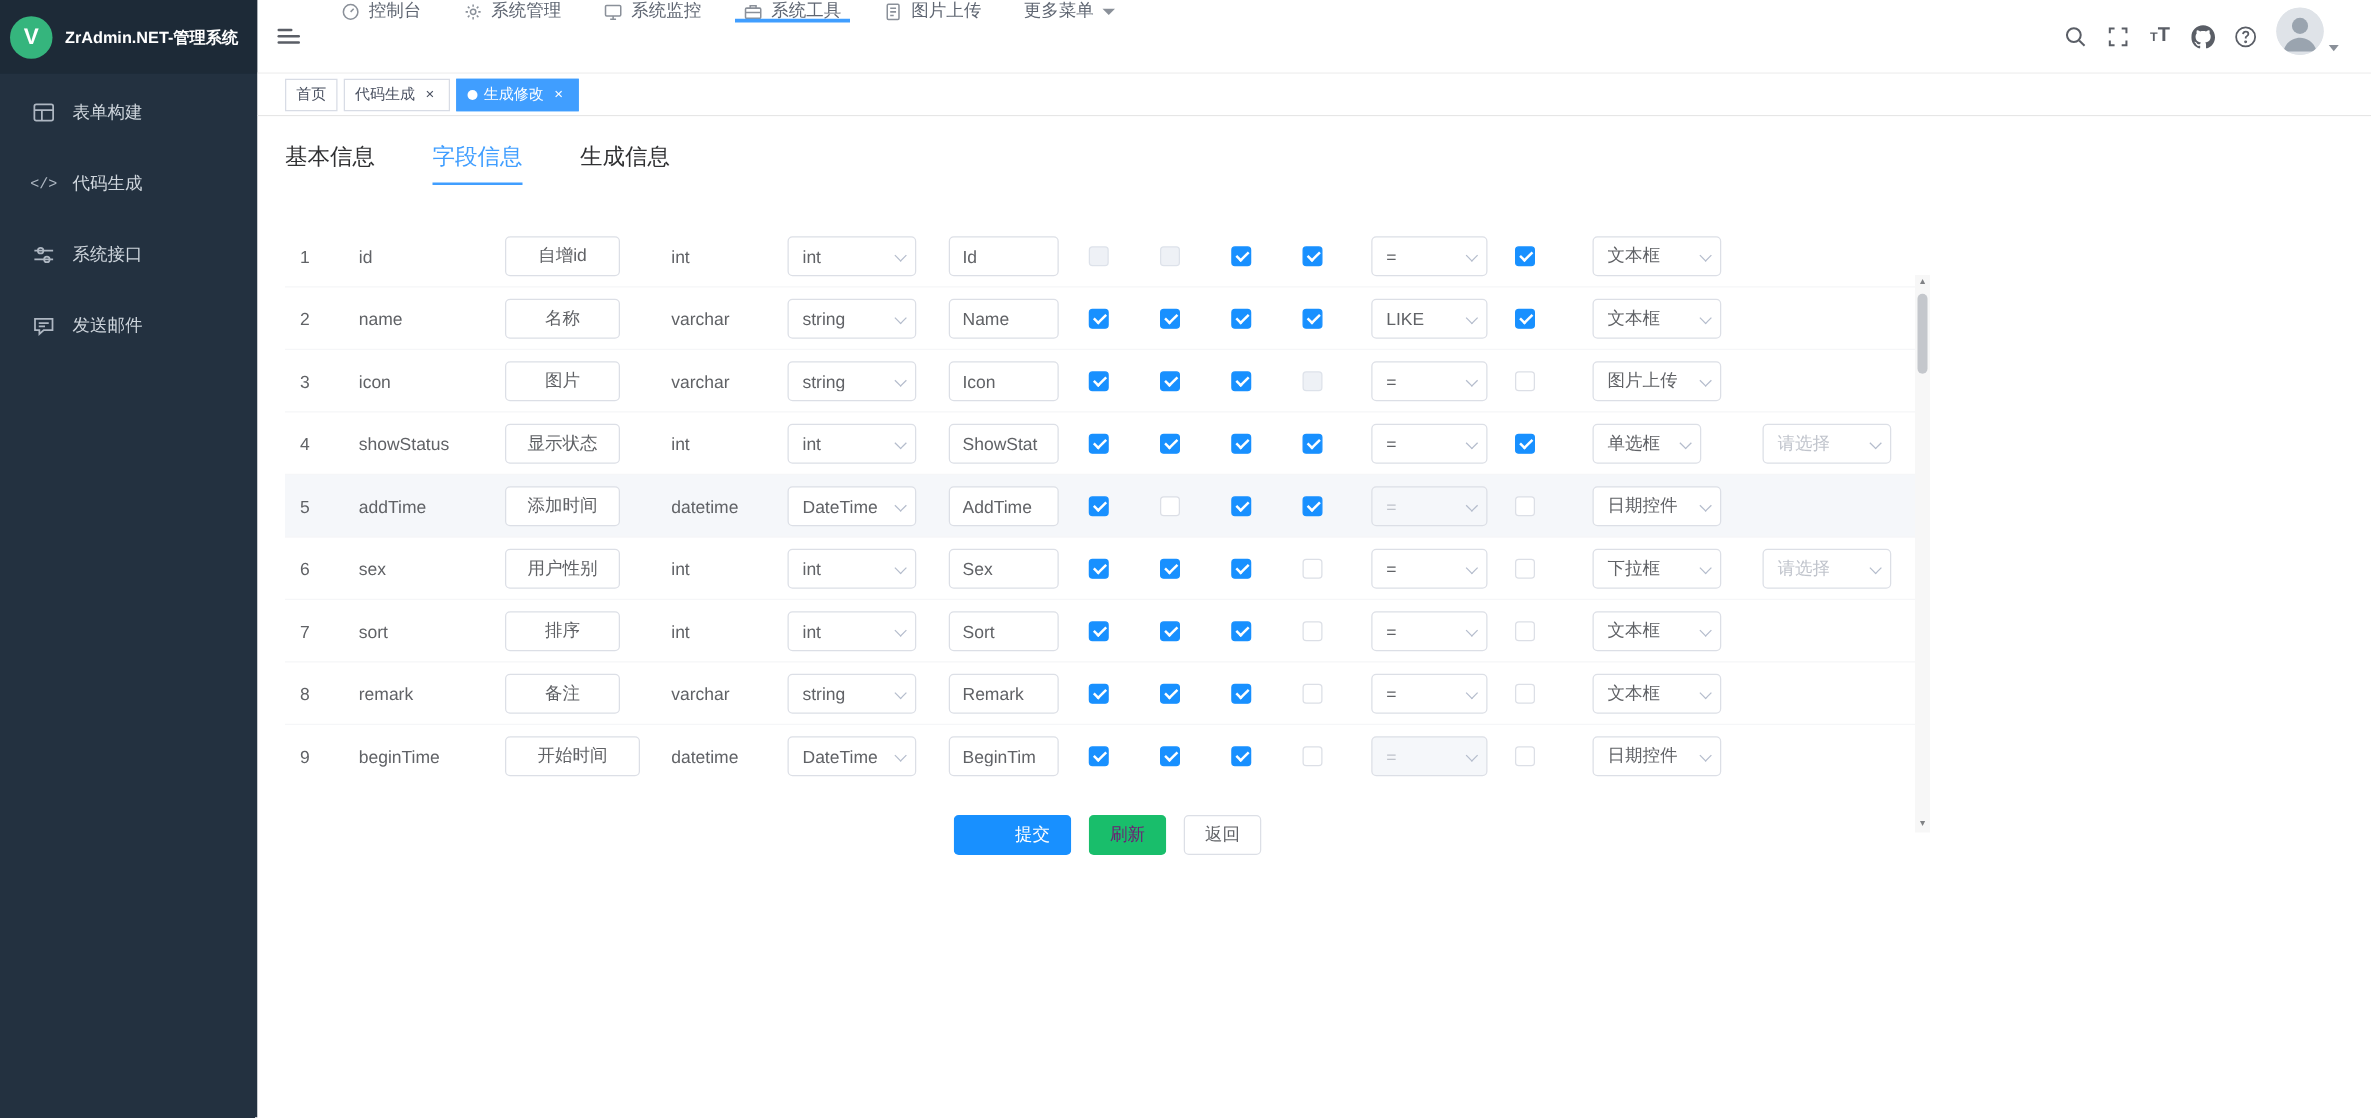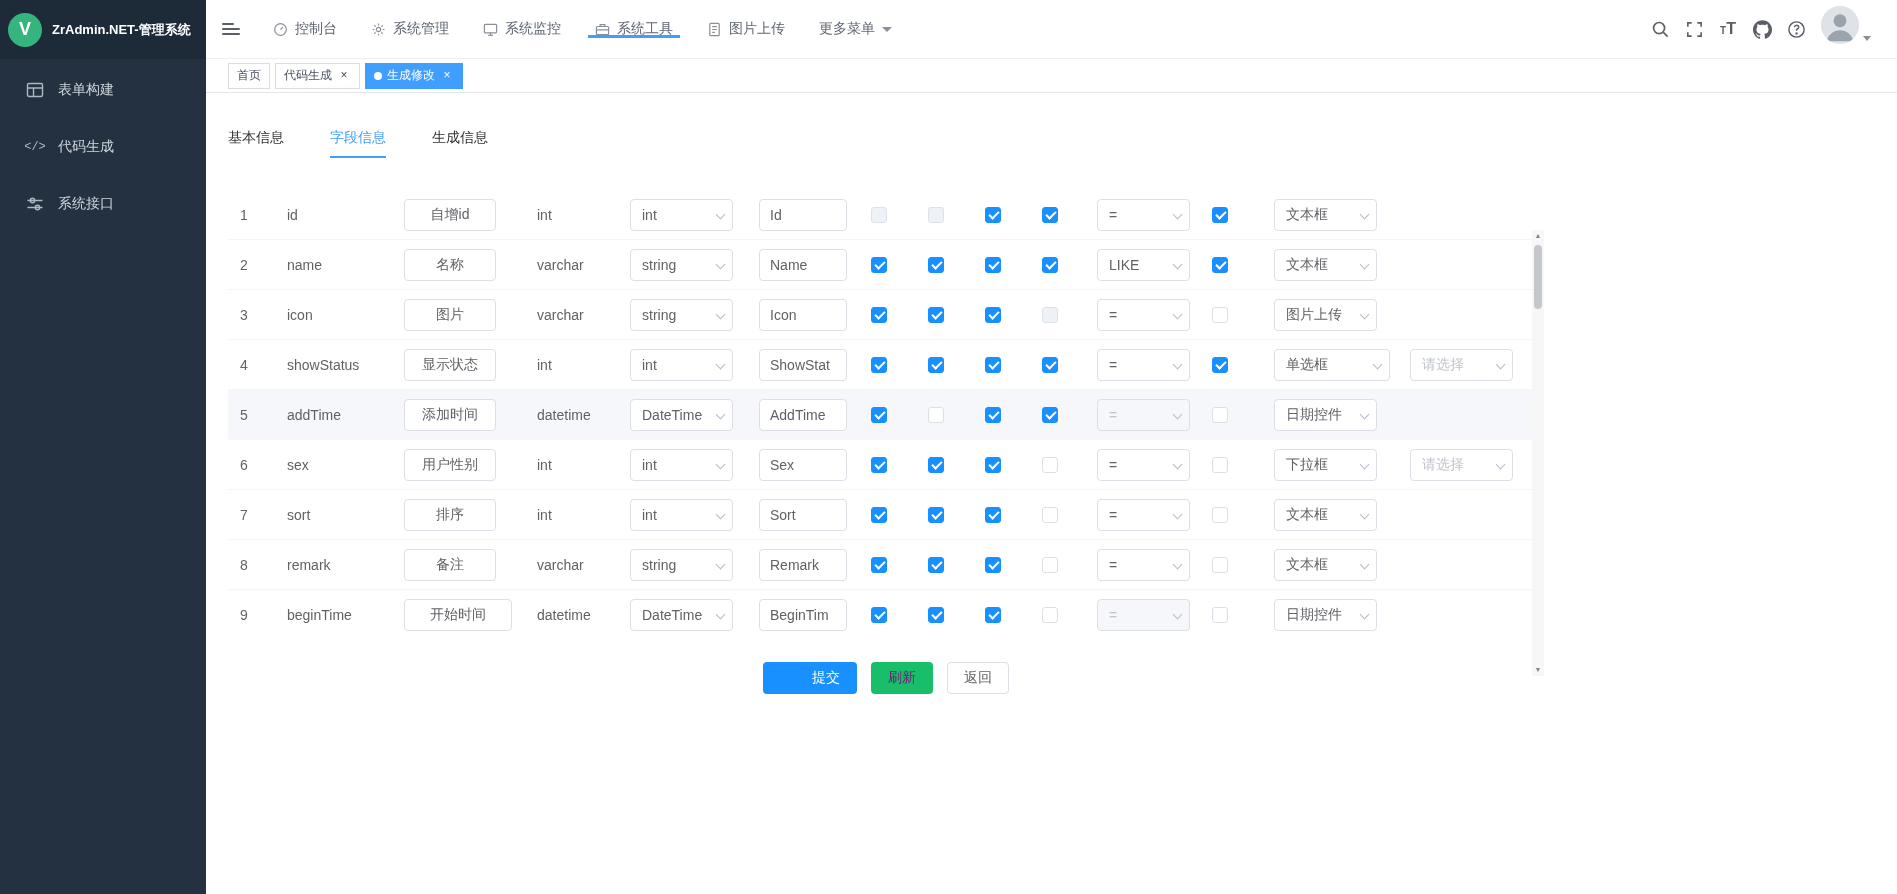--- a/index.html
+++ b/index.html
@@ -22,21 +22,21 @@
 
   
   .main { flex:1; display:flex; flex-direction:column; min-width:0; }
 
   
   .topbar { height:59px; background:#fff; border-bottom:1px solid #f0f0f0; display:flex; align-items:center; }
   .hamburger { width:50px; height:100%; display:flex; align-items:center; justify-content:center; cursor:pointer; }
   .hamburger .bars { width:18px; }
   .hamburger .bars i { display:block; height:2px; background:#5a5e66; margin:3px 0; border-radius:1px; }
   .hamburger .bars i:first-child { width:12px; }
-  .nav { display:flex; height:100%; align-items:center; }
+  .nav { display:flex; height:100%; align-items:flex-start; }
   .nav-item { display:flex; align-items:center; gap:7px; padding:0 17px; font-size:14px; color:#5f6672;
     cursor:pointer; position:relative; }
   .nav-item .nicon { color:#8a9099; display:flex; }
   .nav-item .nicon svg { width:15px; height:15px; }
   .nav-item.active::after { content:""; position:absolute; left:10px; right:10px; bottom:0; height:3px; background:#409eff; }
   .caret-down { width:0; height:0; border-left:5px solid transparent; border-right:5px solid transparent;
     border-top:5px solid #8a9099; display:inline-block; }
   .top-tools { margin-left:auto; display:flex; align-items:center; height:100%; padding-right:26px; }
   .tool { width:34px; height:100%; display:flex; align-items:center; justify-content:center; color:#5a5e66; cursor:pointer; }
   .tool svg { width:19px; height:19px; }
@@ -54,21 +54,21 @@
   .tag { height:26px; display:inline-flex; align-items:center; gap:5px; padding:0 8px;
     border:1px solid #d8dce5; background:#fff; font-size:12px; color:#495060; cursor:pointer; }
   .tag .dot { width:8px; height:8px; border-radius:50%; background:#fff; display:none; }
   .tag.active { background:#409eff; border-color:#409eff; color:#fff; }
   .tag.active .dot { display:inline-block; }
   .tag .x { font-size:12px; width:14px; height:14px; line-height:13px; text-align:center; border-radius:50%; }
 
   
   .content { flex:1; background:#fff; padding:20px 0 0 22px; position:relative; }
   .ctabs { display:flex; }
-  .ctab { font-size:14px; color:#303133; padding-bottom:11px; margin-right:46px; cursor:pointer; position:relative;margin-top:16px; }
+  .ctab { font-size:18px; color:#303133; padding-bottom:11px; margin-right:46px; cursor:pointer; position:relative; }
   .ctab.active { color:#409eff; font-weight:500; }
   .ctab.active::after { content:""; position:absolute; left:0; right:0; bottom:0; height:2px; background:#409eff; }
 
   
   .table-wrap { position:relative; width:1316px; margin-top:32px; }
   .t-head { height:40px; display:flex; align-items:center; }
   .t-head .cell { color:#909399; font-size:14px; }
   .t-body { height:446px; overflow:hidden; }
   .t-row { height:50px; display:flex; align-items:center; border-bottom:1px solid #f5f6f8; }
   .t-row.hl { background:#f5f7fa; }
@@ -138,20 +138,29 @@
       <div class="menu-item">
         <span class="micon">
           <svg viewBox="0 0 18 18" fill="none" stroke="currentColor" stroke-width="1.4">
             <path d="M1.5 5.5h15M1.5 12.5h15"></path>
               <circle cx="6.5" cy="5.5" r="2.2"></circle>
               <circle cx="11.5" cy="12.5" r="2.2"></circle>
           </svg>
         </span>
         <span>系统接口</span>
       </div>
+      <div class="menu-item">
+        <span class="micon">
+          <svg viewBox="0 0 18 18" fill="none" stroke="currentColor" stroke-width="1.4">
+            <path d="M2 3h14v9H9l-3.5 3.2V12H2z"></path>
+              <path d="M5 6.5h8M5 9h5"></path>
+          </svg>
+        </span>
+        <span>发送邮件</span>
+      </div>
     </nav>
   </aside>
 
   <div class="main">
 
     <header class="topbar">
       <div class="hamburger">
         <span class="bars">
             <i></i>
             <i></i>
@@ -440,21 +449,21 @@
               <div class="cell c10">
                 <div class="sel" style="width: 93px;">
                   <span class="val">=</span>
                   <i class="chev"></i>
                 </div>
               </div>
               <div class="cell c11">
                 <span class="cb checked"></span>
               </div>
               <div class="cell c12">
-                <div class="sel" style="width: 116px;">
+                <div class="sel" style="width: 87px;">
                   <span class="val">单选框</span>
                   <i class="chev"></i>
                 </div>
               </div>
               <div class="cell c13">
                 <div class="sel placeholder" style="width: 103px;">
                   <span class="val">请选择</span>
                   <i class="chev"></i>
                 </div>
               </div>

